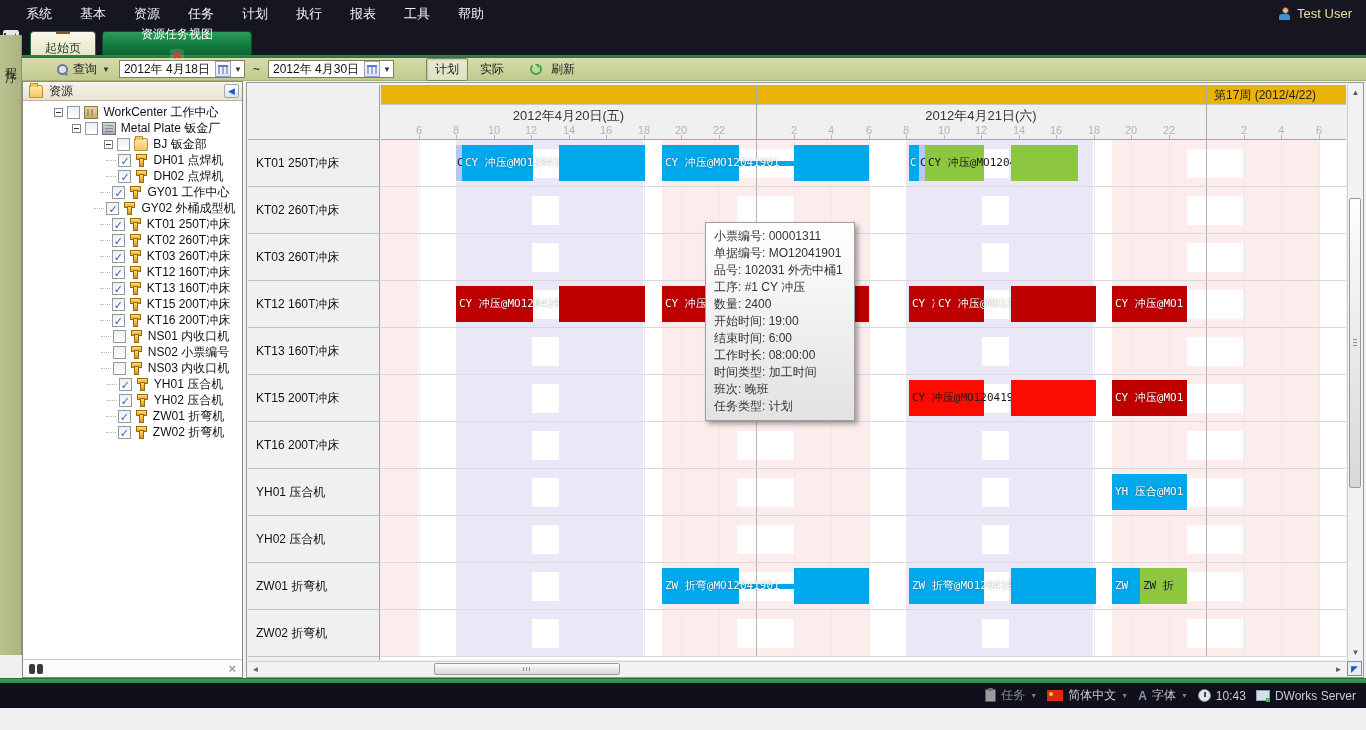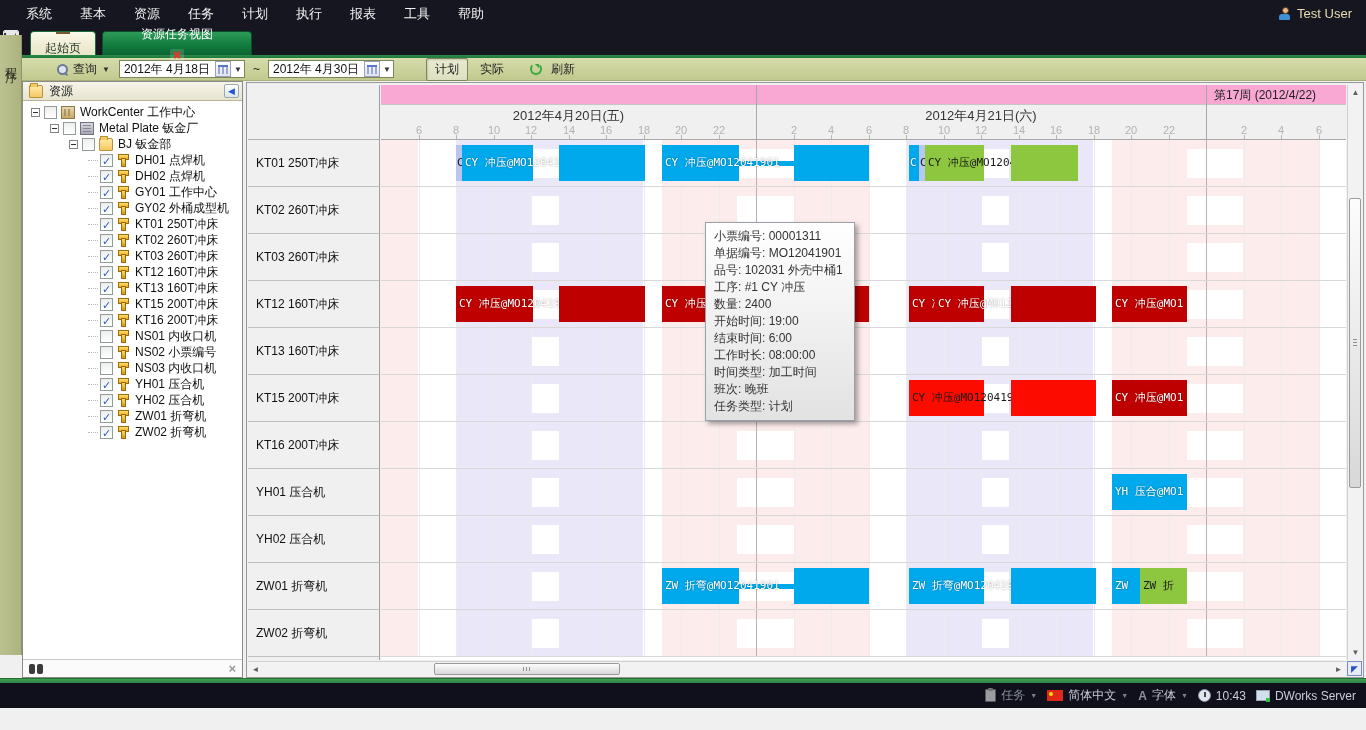--- a/index.html
+++ b/index.html
@@ -59,21 +59,21 @@
   .main-row { display:flex; height:597px; }
   .side-strip { width:22px; background:linear-gradient(90deg,#bcc191,#adb37f); border-right:1px solid #8f956a; display:flex; justify-content:center; padding-top:8px; position:relative; margin-top:-23px; height:620px; }
   .side-strip-label { writing-mode:vertical-rl; text-orientation:upright; font-size:12px; color:#2a2a1a; letter-spacing:2px; margin-top:16px; }
 
   
   .res-panel { width:221px; background:#fff; border:1px solid #8a8a8a; display:flex; flex-direction:column; }
   .res-head { height:19px; background:linear-gradient(#f7f5ea,#e7e3cf); border-bottom:1px solid #b8b49a; display:flex; align-items:center; padding:0 3px 0 6px; gap:6px; }
   .res-title { font-size:12px; color:#222; flex:1; }
   .collapse-btn { width:15px; height:14px; border:1px solid #9aa; background:linear-gradient(#fff,#dde4ec); color:#2255cc; font-size:9px; line-height:12px; text-align:center; border-radius:2px; }
   .tree { flex:1; overflow:hidden; padding-top:3px; }
-  .tree-row { height:16px; display:flex; align-items:center; font-size:12px; color:#111; white-space:nowrap; }
+  .tree-row { height:16px; display:flex; align-items:center; font-size:12px; color:#111; white-space:nowrap;justify-content:center; }
   .expander { width:9px; height:9px; border:1px solid #848484; background:#fff; position:relative; margin-right:4px; flex:none; }
   .expander::after { content:""; position:absolute; left:1px; right:1px; top:3px; height:1px; background:#333; }
   .dotline { width:10px; border-top:1px dotted #b8b8b8; margin-right:2px; flex:none; }
   .cbx { width:13px; height:13px; border:1px solid #919b9c; background:linear-gradient(#eee,#fff); margin-right:4px; flex:none; text-align:center; font-size:11px; line-height:12px; color:#2a62c8; font-weight:bold; }
   .tree-icon { width:14px; height:13px; margin-right:5px; flex:none; position:relative; }
   .folder-icon { background:linear-gradient(#ffe9a8,#f5c860); border:1px solid #b8923a; border-radius:1px 2px 1px 1px; }
   .folder-icon::before { content:""; position:absolute; top:-3px; left:0; width:6px; height:3px; background:#f5c860; border:1px solid #b8923a; border-bottom:none; }
   .workcenter-icon { background:linear-gradient(#e8d8b0,#c8a868); border:1px solid #8a7a4a; }
   .workcenter-icon::after { content:""; position:absolute; inset:2px; background:repeating-linear-gradient(to right,#8a7a4a 0 2px,transparent 2px 4px); opacity:.6; }
   .factory-icon { background:linear-gradient(#d8d8e0,#a8a8b8); border:1px solid #70707e; }
@@ -90,21 +90,21 @@
   
   .gantt-area { flex:1; display:flex; flex-direction:column; background:#f0f0f0; padding:1px 2px 0 3px; }
   .gtabs { height:20px; display:flex; align-items:flex-end; gap:1px; }
   .gtab { font-size:12px; padding:2px 7px 2px; border:1px solid #888; border-bottom:none; background:#ececec; color:#222; border-radius:2px 2px 0 0; }
   .gtab.active { background:#f6f6f6; outline:1px dotted #666; outline-offset:-3px; position:relative; top:1px; padding-bottom:4px; }
   .gantt-body { position:relative; flex:1; border:1px solid #9a9a9a; background:#f0f0f0; }
   .glabels { position:absolute; left:1px; top:2px; width:132px; bottom:17px; border-right:1px solid #a0a0a0; background:#f0f0f0; overflow:hidden; }
   .glabel-head { height:55px; border-bottom:1px solid #b0b0b0; }
   .glabel { height:47px; border-bottom:1px solid #c0c0c0; font-size:12px; color:#111; display:flex; align-items:center; padding-left:8px; background:#f0f0f0; }
   .chart-vp { position:absolute; left:134px; top:2px; right:17px; bottom:17px; background:#fff; overflow:hidden; }
-  .ch-week { position:absolute; left:0; right:0; top:0; height:20px; background:#f9a8d4; border-bottom:1px solid #c6c6c6; }
+  .ch-week { position:absolute; left:0; right:0; top:0; height:20px; background:#eab308; border-bottom:1px solid #c6c6c6; }
   .ch-days { position:absolute; left:0; right:0; top:20px; height:35px; background:#f0f0f0; border-bottom:1px solid #a8a8a8; }
   .week-label { position:absolute; top:2px; font-size:12px; color:#222; white-space:nowrap; }
   .day-label { position:absolute; top:2px; font-size:13px; color:#333; transform:translateX(-50%); white-space:nowrap; }
   .tick-label { position:absolute; bottom:3px; font-size:11px; color:#b2b2b2; transform:translateX(-50%); }
   .tick-mark { position:absolute; bottom:0; width:1px; height:4px; background:#b8b8b8; }
   .sec-line { position:absolute; top:0; width:1px; height:55px; background:#a8a8a8; }
   .ch-rows { position:absolute; left:0; right:0; top:55px; bottom:0; background:#fff; }
   .stripe { position:absolute; top:0; height:517px; }
   .gridline { position:absolute; top:0; height:517px; width:1px; background:#ececec; }
   .gridline.day { background:#b4b4b4; }

